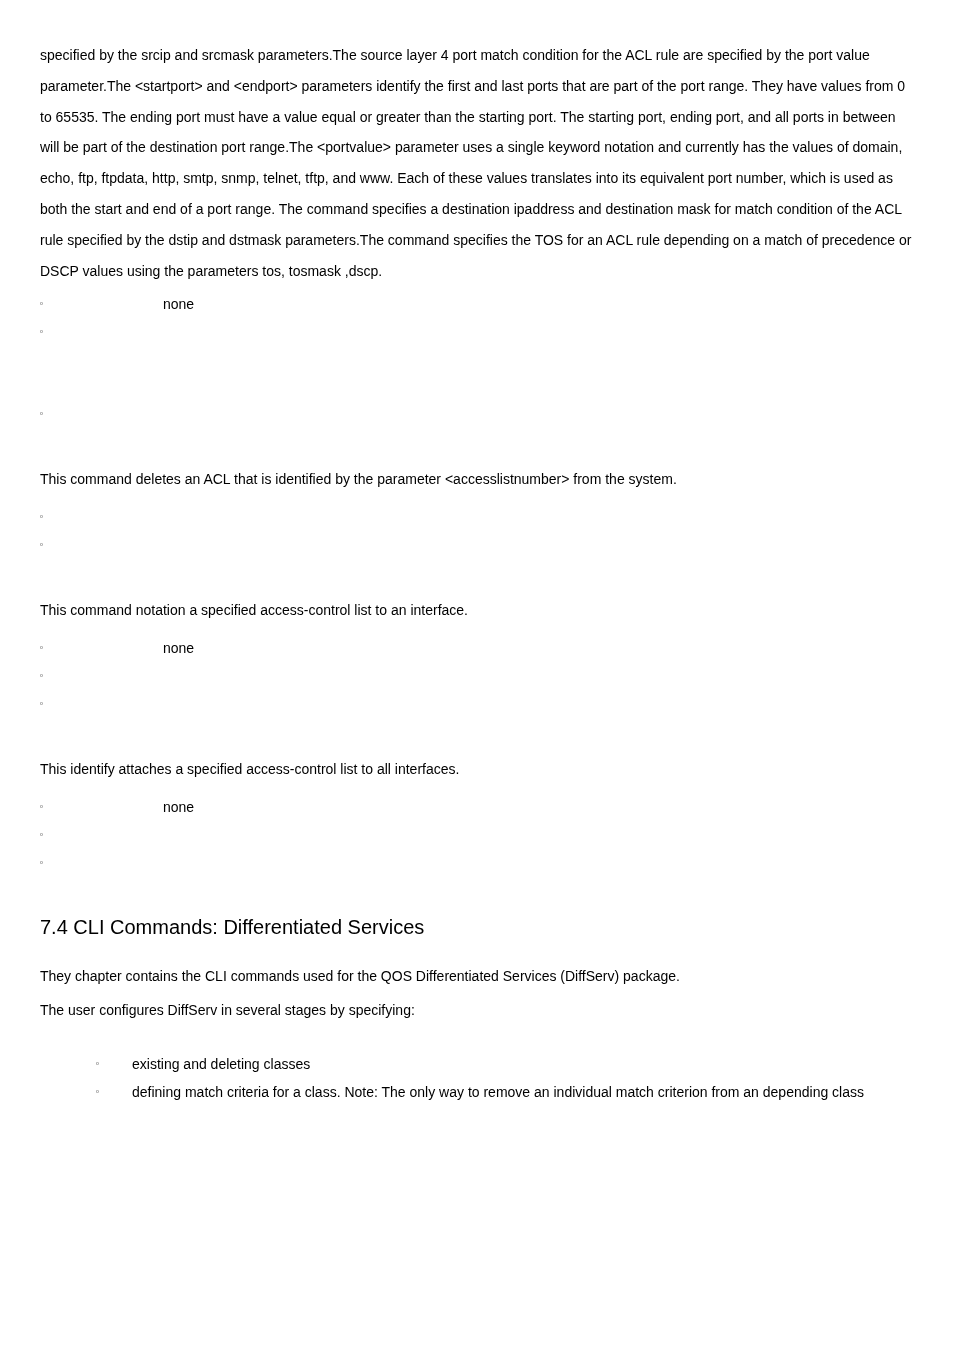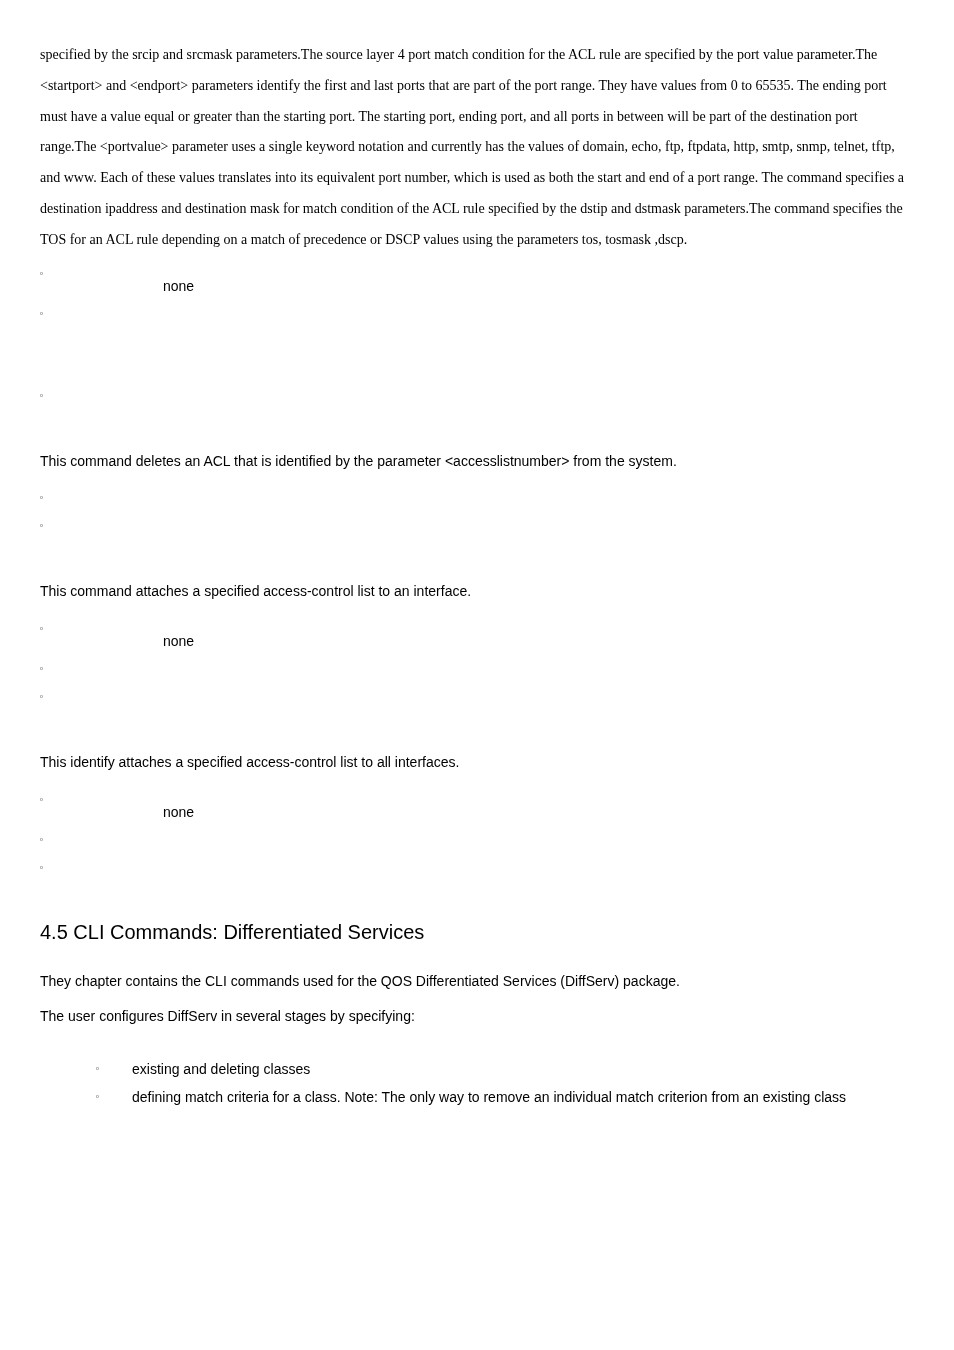--- a/index.html
+++ b/index.html
@@ -10,41 +10,39 @@
       margin: 0;
       padding: 40px 40px 40px 40px;
       line-height: 2.2;
       background: #fff;
     }
     p {
       margin: 0 0 8px 0;
     }
     .para1 {
       margin-bottom: 4px;
-      font-family: Liberation Serif, serif;
     }
     .bullet-row {
       display: flex;
       align-items: flex-start;
       margin-bottom: 0px;
       line-height: 2.0;
     }
     .bullet-marker {
       width: 18px;
       flex-shrink: 0;
       font-size: 8px;
       padding-top: 6px;
     }
     .bullet-content {
       flex: 1;
     }
     .bullet-content .inset {
       padding-left: 105px;
       display: inline-block;
-      margin-top: 12px;
     }
     .gap-sm {
       height: 18px;
     }
     .gap-med {
       height: 36px;
     }
     .gap-lg {
       height: 54px;
     }
@@ -95,21 +93,21 @@
   <span class="bullet-marker">▫</span>
   <span class="bullet-content">&nbsp;</span>
 </div>
 <div class="bullet-row">
   <span class="bullet-marker">▫</span>
   <span class="bullet-content">&nbsp;</span>
 </div>
 
 <div class="gap-med"></div>
 
-<p>This command attaches a specified access-control list to an interface.</p>
+<p>This command notation a specified access-control list to an interface.</p>
 
 <div class="bullet-row">
   <span class="bullet-marker">▫</span>
   <span class="bullet-content"><span class="inset">none</span></span>
 </div>
 <div class="bullet-row">
   <span class="bullet-marker">▫</span>
   <span class="bullet-content">&nbsp;</span>
 </div>
 <div class="bullet-row">
@@ -127,27 +125,27 @@
 </div>
 <div class="bullet-row">
   <span class="bullet-marker">▫</span>
   <span class="bullet-content">&nbsp;</span>
 </div>
 <div class="bullet-row">
   <span class="bullet-marker">▫</span>
   <span class="bullet-content">&nbsp;</span>
 </div>
 
-<h2>4.5   CLI Commands: Differentiated Services</h2>
+<h2>7.4   CLI Commands: Differentiated Services</h2>
 
 <p class="tight">They chapter contains the CLI commands used for the QOS Differentiated Services (DiffServ) package.</p>
 <p class="tight">The user configures DiffServ in several stages by specifying:</p>
 
 <div class="gap-sm"></div>
 
 <div class="sub-bullet">
   <span class="bullet-marker">▫</span>
   <span class="bullet-content">existing and deleting classes</span>
 </div>
 <div class="sub-bullet">
   <span class="bullet-marker">▫</span>
-  <span class="bullet-content">defining match criteria for a class. Note: The only way to remove an individual match criterion from an existing class</span>
+  <span class="bullet-content">defining match criteria for a class. Note: The only way to remove an individual match criterion from an depending class</span>
 </div>
 
 </body></html>

